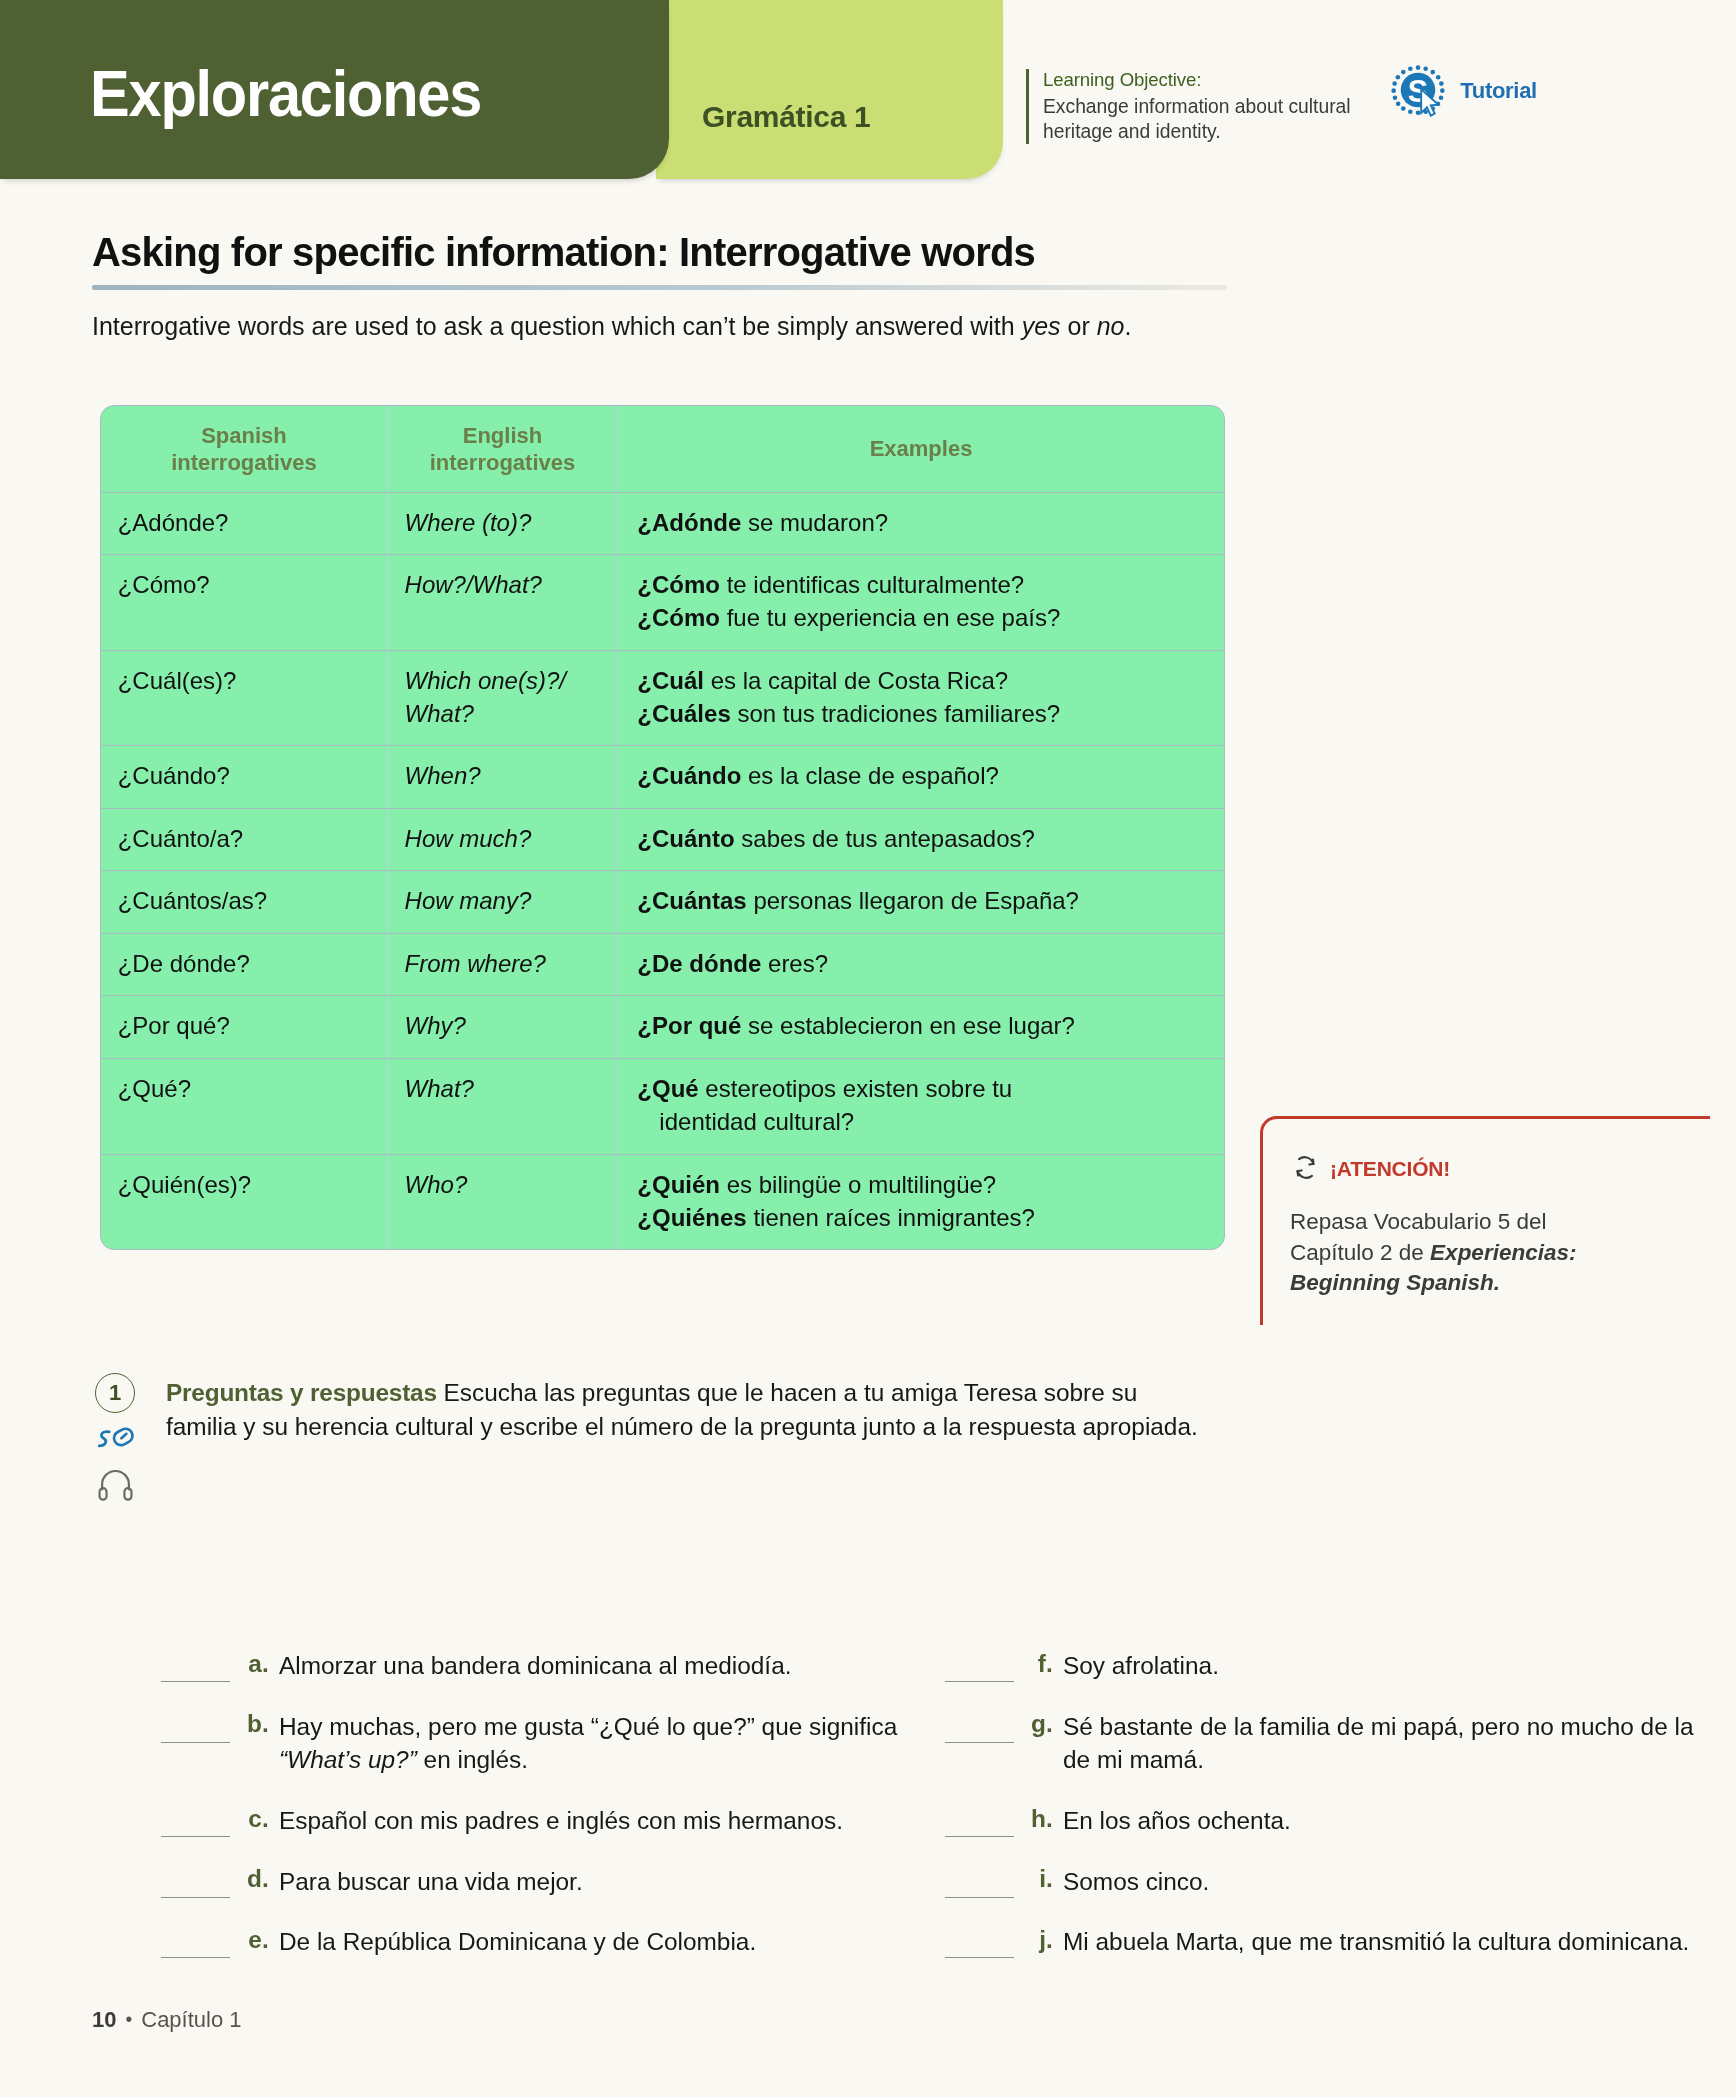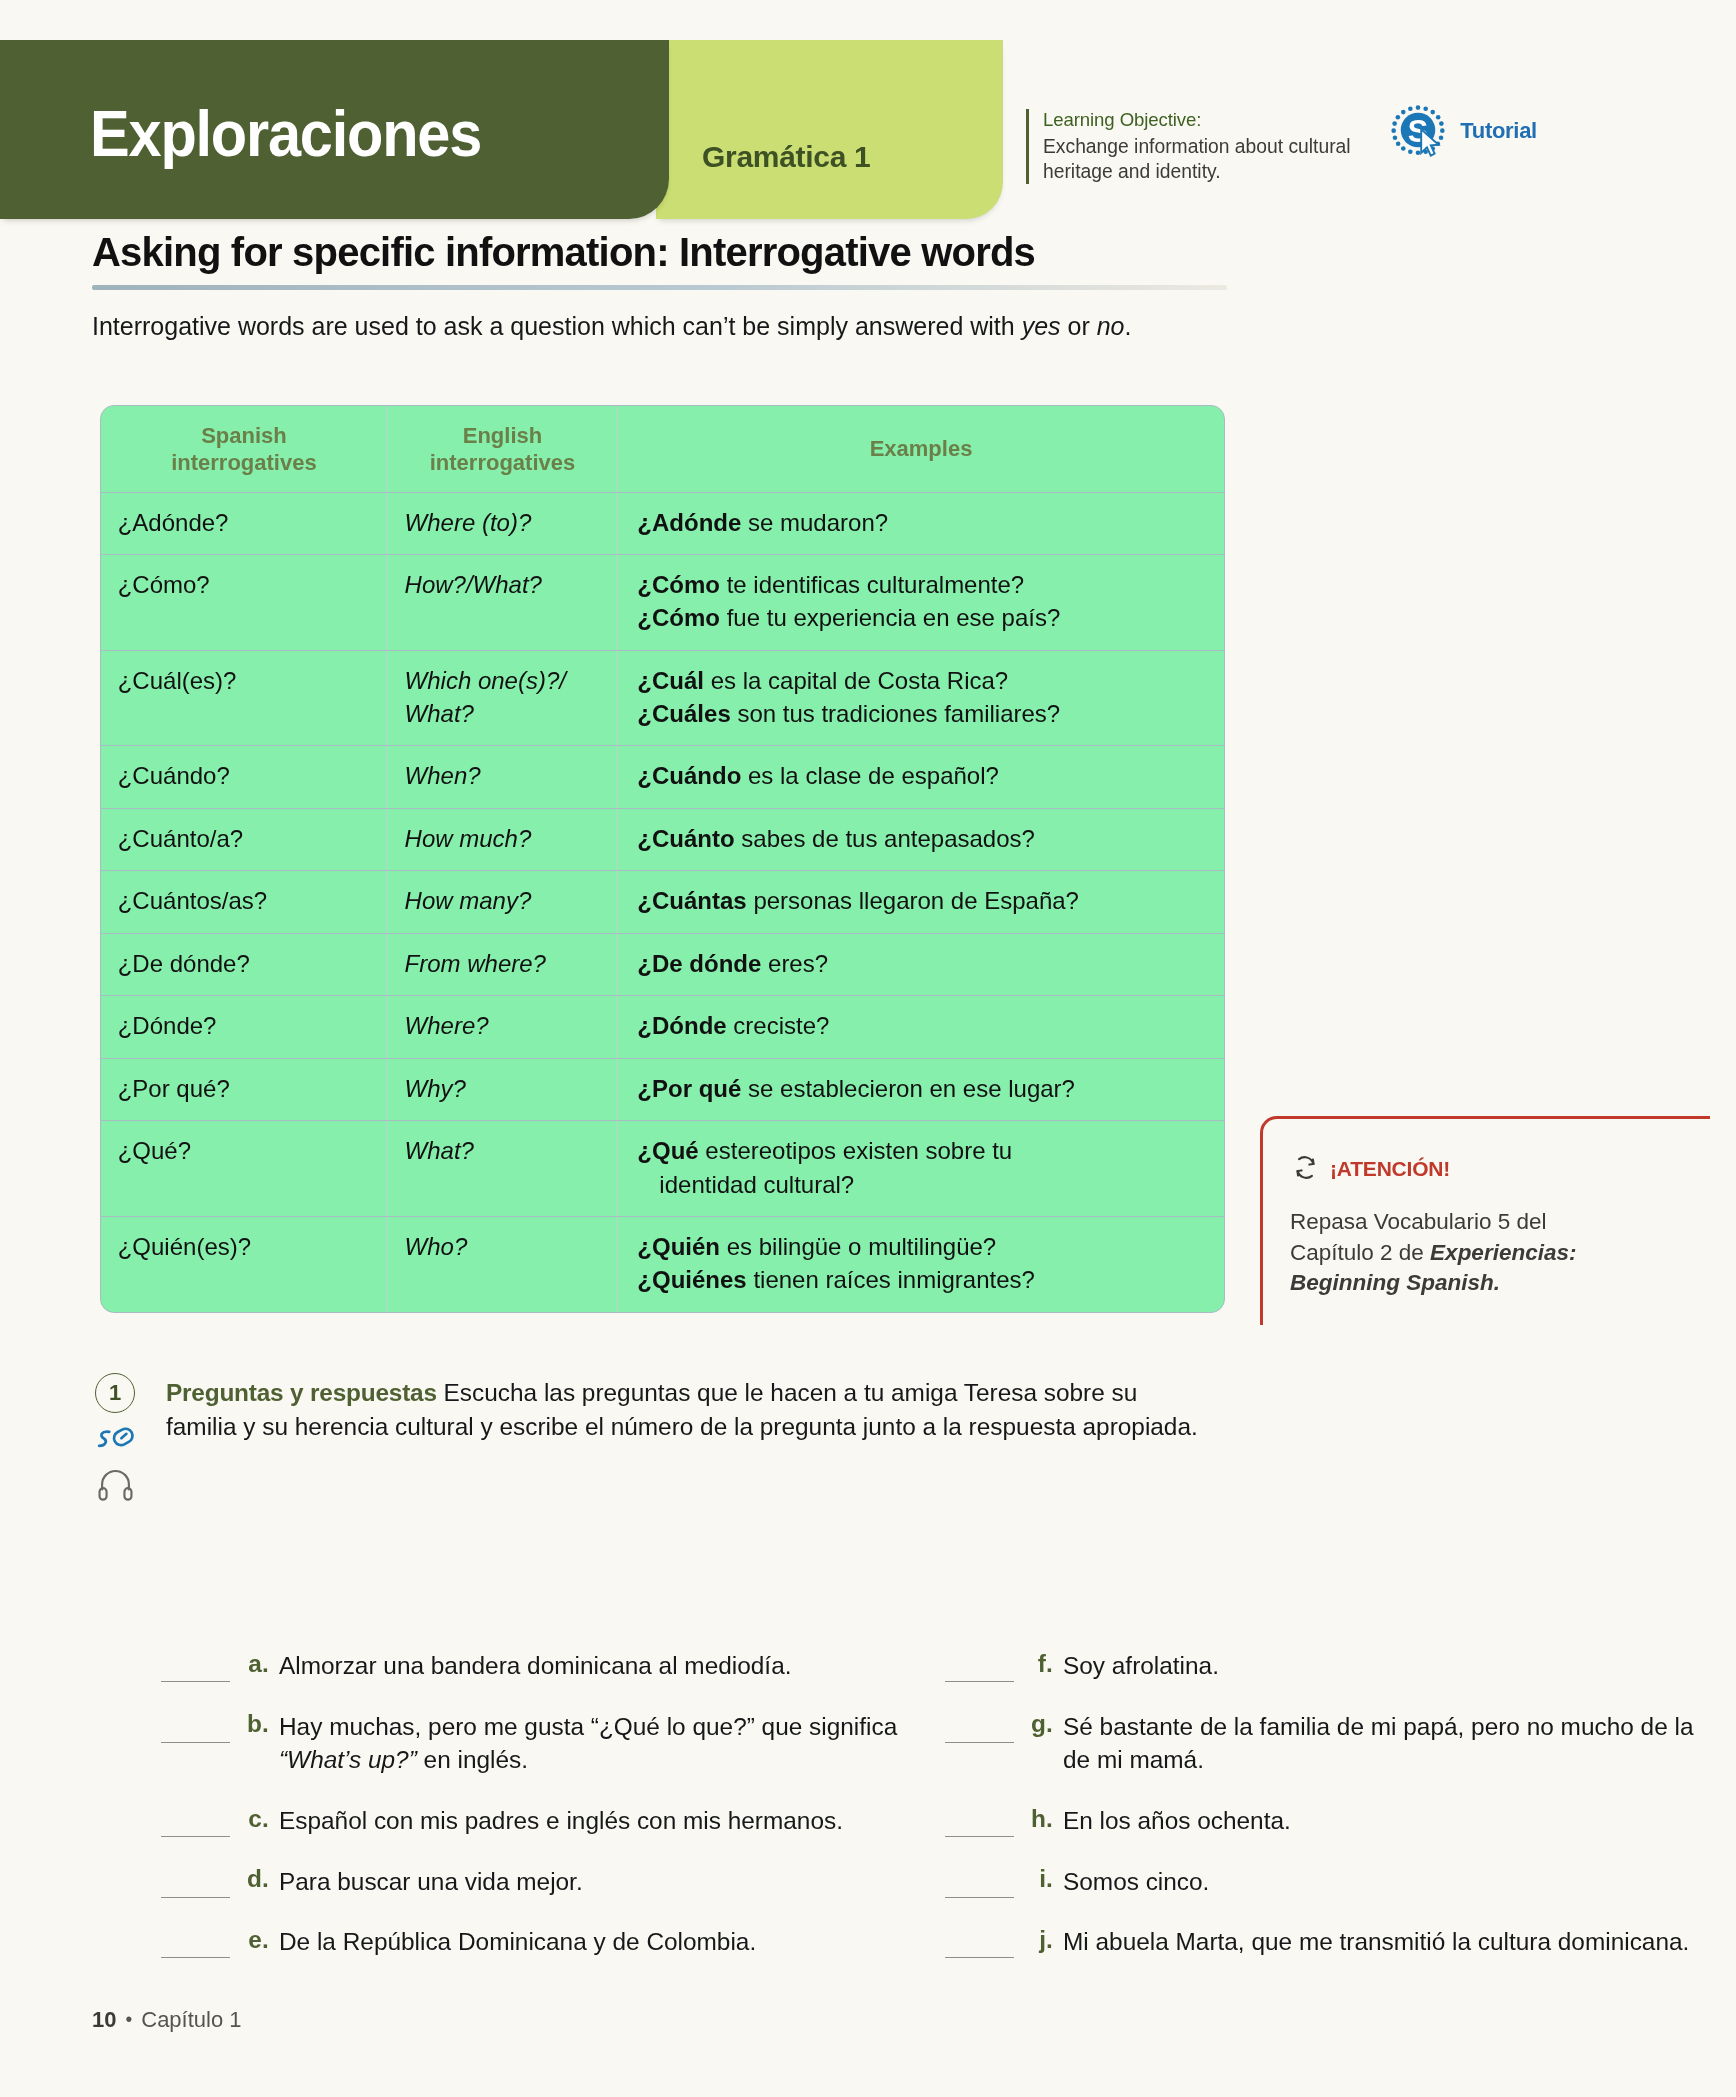--- a/index.html
+++ b/index.html
@@ -6,21 +6,21 @@
   html, body { background: #ffffff; }
   body {
     width: 1736px; height: 2097px;
     position: relative;
     background: #faf8f2;
     font-family: "Liberation Sans", sans-serif;
     overflow: hidden;
   }
 
   
-  #header { position: absolute; top: 0; left: 0; width: 1736px; height: 180px; margin-top: 40px; }
+  #header { position: absolute; top: 0; left: 0; width: 1736px; height: 180px; }
 
   .hdr-lime {
     position: absolute; top: 0; left: 656px;
     width: 347px; height: 179px;
     background: #cade73;
     border-bottom-right-radius: 37px;
     box-shadow: 0 3.9px 6.4px -3.2px rgba(0,0,0,0.18);
   }
   .hdr-dark {
     position: absolute; top: 0; left: 0;
@@ -316,27 +316,20 @@
             </td>
           </tr>
           <tr>
             <td>¿De dónde?</td>
             <td class="eng">From where?</td>
             <td class="ex">
               <div class="line"><b>¿De dónde</b> eres?</div>
             </td>
           </tr>
           <tr>
-            <td>¿Dónde?</td>
-            <td class="eng">Where?</td>
-            <td class="ex">
-              <div class="line"><b>¿Dónde</b> creciste?</div>
-            </td>
-          </tr>
-          <tr>
             <td>¿Por qué?</td>
             <td class="eng">Why?</td>
             <td class="ex">
               <div class="line"><b>¿Por qué</b> se establecieron en ese lugar?</div>
             </td>
           </tr>
           <tr>
             <td>¿Qué?</td>
             <td class="eng">What?</td>
             <td class="ex">

